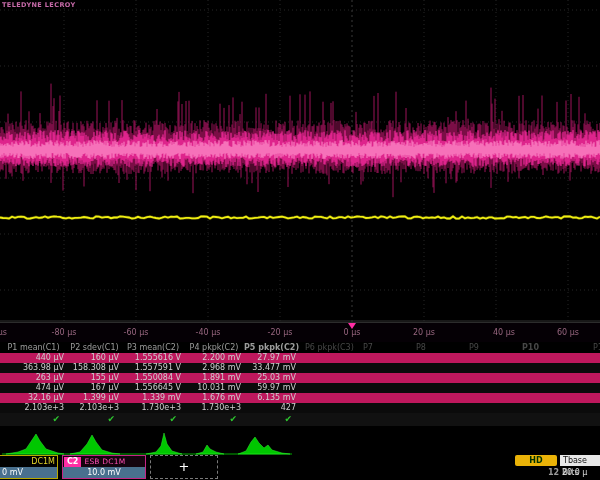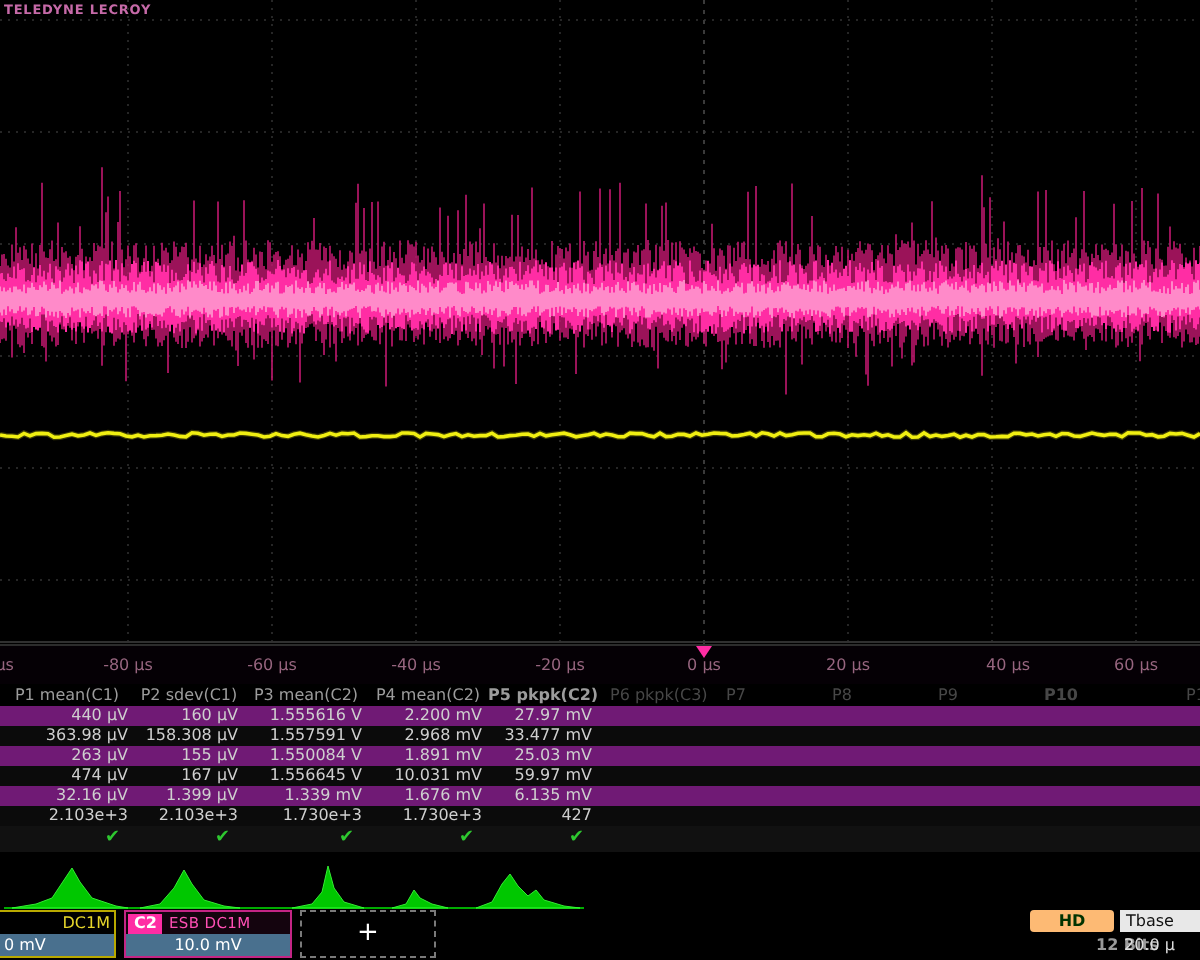--- a/index.html
+++ b/index.html
@@ -16,21 +16,21 @@
               border-top:1px solid #2c2c2c;overflow:hidden;}
   .axis-label{position:absolute;top:5px;transform:translateX(-50%);font-size:8px;
               color:#97657f;white-space:nowrap;}
   .trig-marker{position:absolute;top:0;width:0;height:0;
                border-left:4px solid transparent;border-right:4px solid transparent;
                border-top:6px solid #ff2da4;}
   
   .measure{position:absolute;left:0;top:342px;width:600px;}
   .t-row{display:flex;height:10px;}
   .t-row.head{height:11px;background:#000;}
-  .t-row.strip-a{background:#701a75;}
+  .t-row.strip-a{background:#be185d;}
   .t-row.strip-b{background:#0b0b0b;}
   .t-row.checks{height:13px;background:#111;}
   .t-cell{font-size:8px;line-height:10px;overflow:hidden;white-space:nowrap;
           text-align:right;padding-right:3px;box-sizing:border-box;color:#cfcfcf;}
   .t-cell.hd{color:#9c9c9c;text-align:center;padding-right:0;line-height:11px;}
   .t-cell.hd.dim{color:#474747;text-align:left;padding-left:6px;}
   .t-cell.chk{color:#2ec830;font-size:9px;line-height:12px;padding-right:7px;}
   
   .histicons{position:absolute;left:0;top:428px;width:600px;height:28px;}
   
@@ -44,21 +44,21 @@
           border:1px solid #c42585;box-sizing:border-box;}
   .c2-top{display:flex;height:11px;align-items:center;}
   .c2-badge{background:#ff2da4;color:#fff;font-size:8px;font-weight:bold;
             padding:0 3px;height:10px;line-height:10px;margin:0 3px 0 1px;}
   .c2-tags{font-size:7.5px;color:#ff4fb4;letter-spacing:.2px;}
   .c2-bot{position:absolute;left:0;bottom:0;width:100%;height:11px;background:#49708e;
           font-size:8px;color:#fff;text-align:center;padding-top:1px;box-sizing:border-box;}
   .add-box{position:absolute;left:150px;top:3px;width:68px;height:24px;background:#000;
            border:1px dashed #7a7a7a;box-sizing:border-box;color:#fff;font-size:13px;
            text-align:center;line-height:22px;}
-  .hd-chip{position:absolute;left:515px;top:3px;width:42px;height:11px;background:#fdba74;
+  .hd-chip{position:absolute;left:515px;top:3px;width:42px;height:11px;background:#eab308;
            border-radius:2px;color:#003300;font-size:8px;font-weight:bold;text-align:center;
            line-height:11px;}
   .bits{position:absolute;left:548px;top:16px;font-size:8px;color:#9a9a9a;font-weight:bold;}
   .tbase-box{position:absolute;left:560px;top:3px;width:40px;height:11px;background:#e8e8e8;
              color:#111;font-size:8px;line-height:11px;padding-left:3px;box-sizing:border-box;}
   .tbase-val{position:absolute;left:562px;top:16px;font-size:8px;color:#ddd;white-space:nowrap;}
 </style>
 </head>
 <body>
 
@@ -106,21 +106,21 @@
         <span class="axis-label" style="left: 568px;">60 µs</span>
       </div>
     <div class="trig-marker" style="left:348px"></div>
   </div>
 
   <div class="measure" id="measure-table">
       <div class="t-row head">
         <span class="t-cell hd" style="width: 67px;">P1 mean(C1)</span>
         <span class="t-cell hd" style="width: 55px;">P2 sdev(C1)</span>
         <span class="t-cell hd" style="width: 62px;">P3 mean(C2)</span>
-        <span class="t-cell hd" style="width: 60px;">P4 mean(C2)</span>
+        <span class="t-cell hd" style="width: 60px;">P4 pkpk(C2)</span>
         <span class="t-cell hd" style="width: 55px; font-weight: bold;">P5 pkpk(C2)</span>
         <span class="t-cell hd dim" style="width: 58px;">P6 pkpk(C3)</span>
         <span class="t-cell hd dim" style="width: 53px;">P7</span>
         <span class="t-cell hd dim" style="width: 53px;">P8</span>
         <span class="t-cell hd dim" style="width: 53px;">P9</span>
         <span class="t-cell hd dim" style="width: 53px; font-weight: bold;">P10</span>
         <span class="t-cell hd dim" style="width: 31px; padding-left: 24px;">P11</span>
       </div>
       <div class="t-row strip-a">
         <span class="t-cell" style="width: 67px;">440 µV</span>

